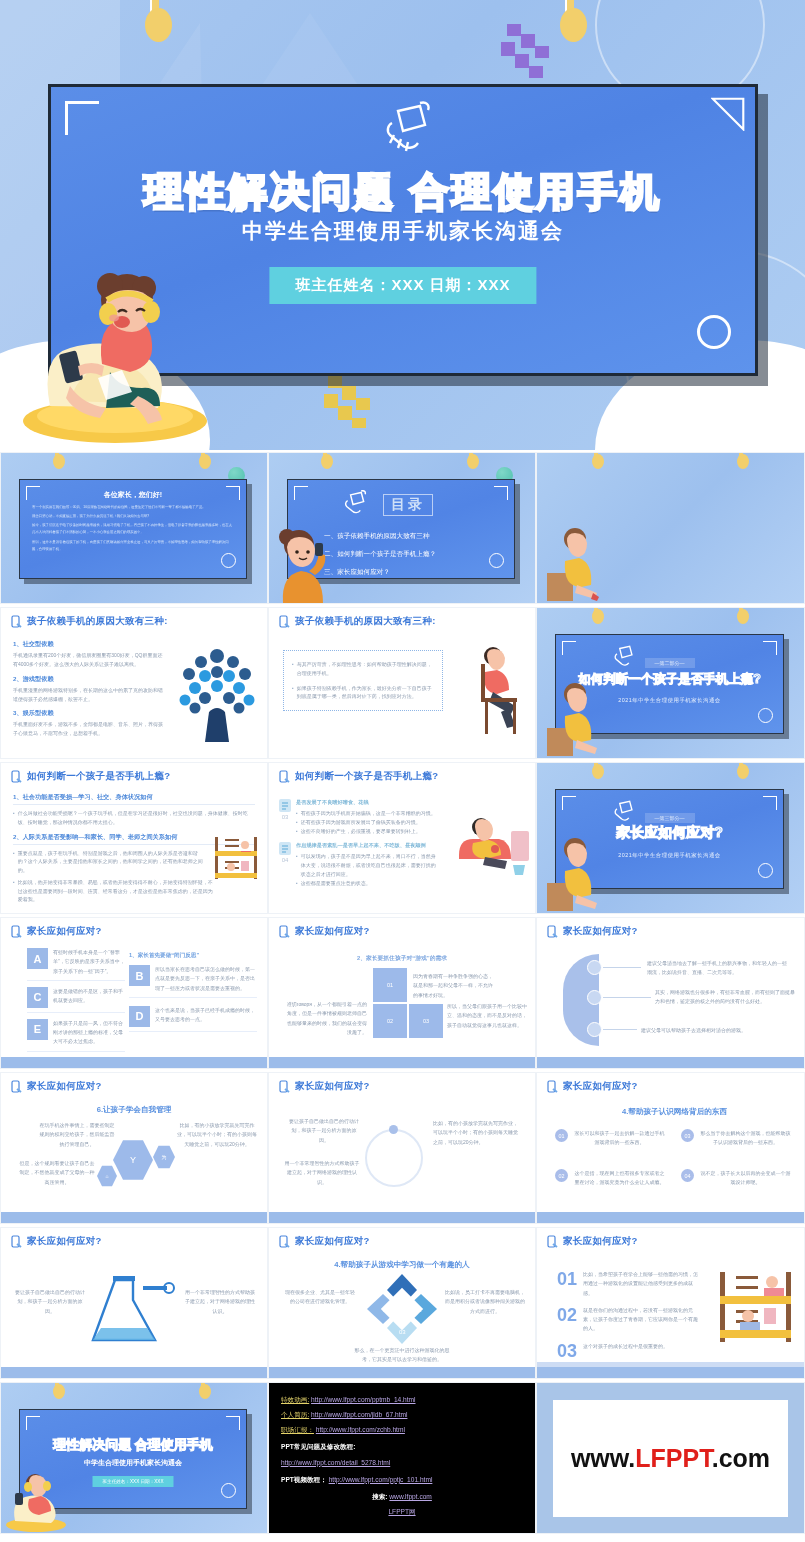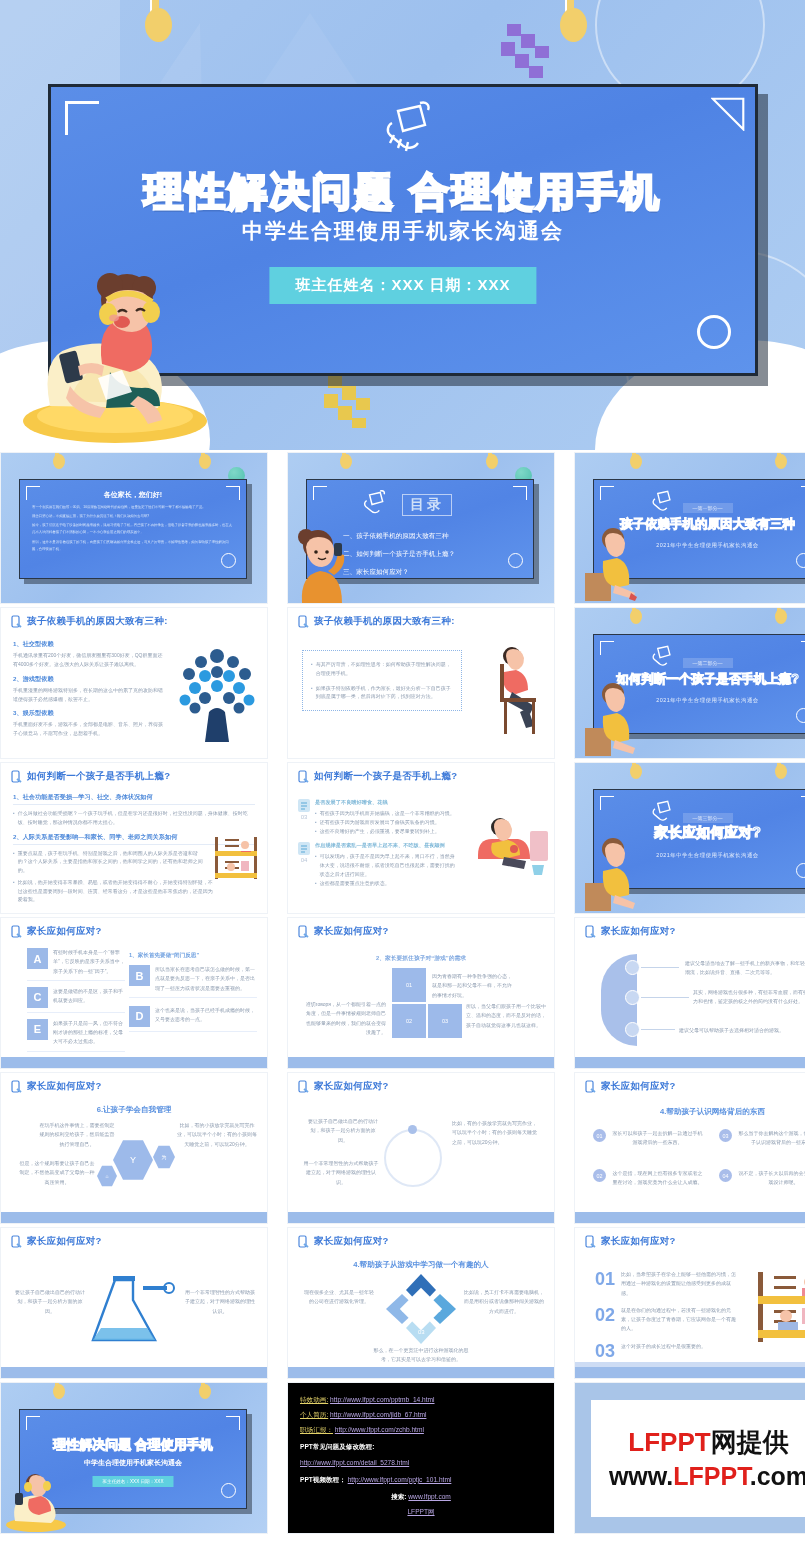--- a/index.html
+++ b/index.html
@@ -60,21 +60,21 @@
     position:absolute;left:50%;transform:translateX(-50%);top:180px;
     background:#5fd0e0;color:#fff;font-size:15px;font-weight:bold;
     letter-spacing:1px;padding:9px 26px;
   }
   .kid{position:absolute;left:10px;bottom:4px;width:210px;height:190px;}
 
   
   .grid{
     position:absolute;top:452px;left:0;width:805px;
     display:grid;grid-template-columns:268px 268px 269px;
-    gap:3px 19px;background:#ffffff;
+    gap:3px 0;background:#ffffff;
   }
   .slide{
     position:relative;width:100%;height:152px;background:#ffffff;
     overflow:hidden;border:1px solid #eef2f7;
   }
 
   
   .mini-cover{
     background:linear-gradient(135deg,#aecdf2 0%,#9dc0ee 50%,#b3d0f4 100%);
   }
@@ -290,34 +290,20 @@
 
   <div class="slide mini-cover">
     <div class="mini-pin" style="left:55px;">
         <div class="rod"></div>
         <div class="knob"></div>
       </div>
     <div class="mini-pin" style="left:200px;">
         <div class="rod"></div>
         <div class="knob"></div>
       </div>
-    <div class="mini-board">
-      <div class="mini-corner tl"></div>
-      <div class="mini-corner tr"></div>
-      <div class="mini-ring"></div>
-      <svg style="position:absolute;left:50px;top:9px;" width="32" height="28" viewBox="0 0 70 62">
-        <path d="M30 10 L52 5 L57 24 L35 30 Z" fill="none" stroke="#fff" stroke-width="3"></path>
-        <path d="M24 22 C20 24 18 30 22 34 L34 44 C38 48 46 48 50 42" fill="none" stroke="#fff" stroke-width="3"></path>
-      </svg>
-      <div style="position:absolute;left:0;right:0;top:16px;text-align:center;">
-        <span style="font-size:5px;color:#e2ecfb;background:rgba(255,255,255,.18);padding:2px 10px;">—第一部分—</span>
-      </div>
-      <div style="position:absolute;left:0;right:0;top:36px;text-align:center;font-size:12.5px;font-weight:bold;color:#6fa4f0;-webkit-text-stroke:1px #fff;">孩子依赖手机的原因大致有三种</div>
-      <div style="position:absolute;left:0;right:0;top:62px;text-align:center;font-size:5.4px;color:#eaf2fd;letter-spacing:.5px;">2021年中学生合理使用手机家长沟通会</div>
-    </div>
     <svg style="position:absolute;left:10px;bottom:2px;" width="52" height="76" viewBox="0 0 52 76">
       <rect x="0" y="48" width="26" height="28" fill="#c08a5a"></rect>
       <circle cx="28" cy="14" r="11" fill="#8a5a3a"></circle>
       <path d="M20 16 Q22 32 32 32 Q40 30 40 18 Q38 8 28 8 Q20 8 20 16 Z" fill="#f6c3a8"></path>
       <path d="M18 36 Q16 62 34 62 L44 60 Q46 38 32 33 Z" fill="#f2c03e"></path>
       <path d="M30 60 L50 68 L48 74 L28 68 Z" fill="#f6c3a8"></path>
       <path d="M46 68 L52 72 L50 76 L44 74 Z" fill="#d9534f"></path>
     </svg>
   </div>
 
@@ -847,18 +833,17 @@
       <span class="wt">搜索:</span>
       <a href="#">www.lfppt.com</a>
     </div>
     <div class="ctr">
       <a href="#">LFPPT网</a>
     </div>
   </div>
 
   <div class="slide brand">
     <div class="brand-inner">
-      <div class="brand-l1"><span class="red">LFPPT</span><span>网提供</span></div>
       <div class="brand-l2"><span>www.</span><span class="red">LFPPT</span><span>.com</span></div>
     </div>
   </div>
 
 </div>
 
 </body></html>

